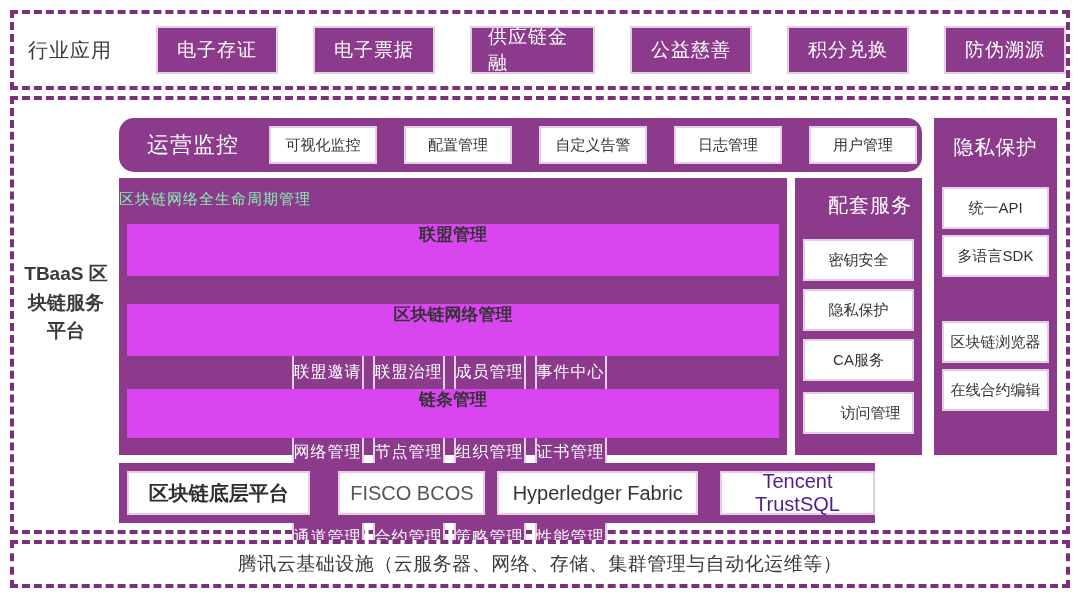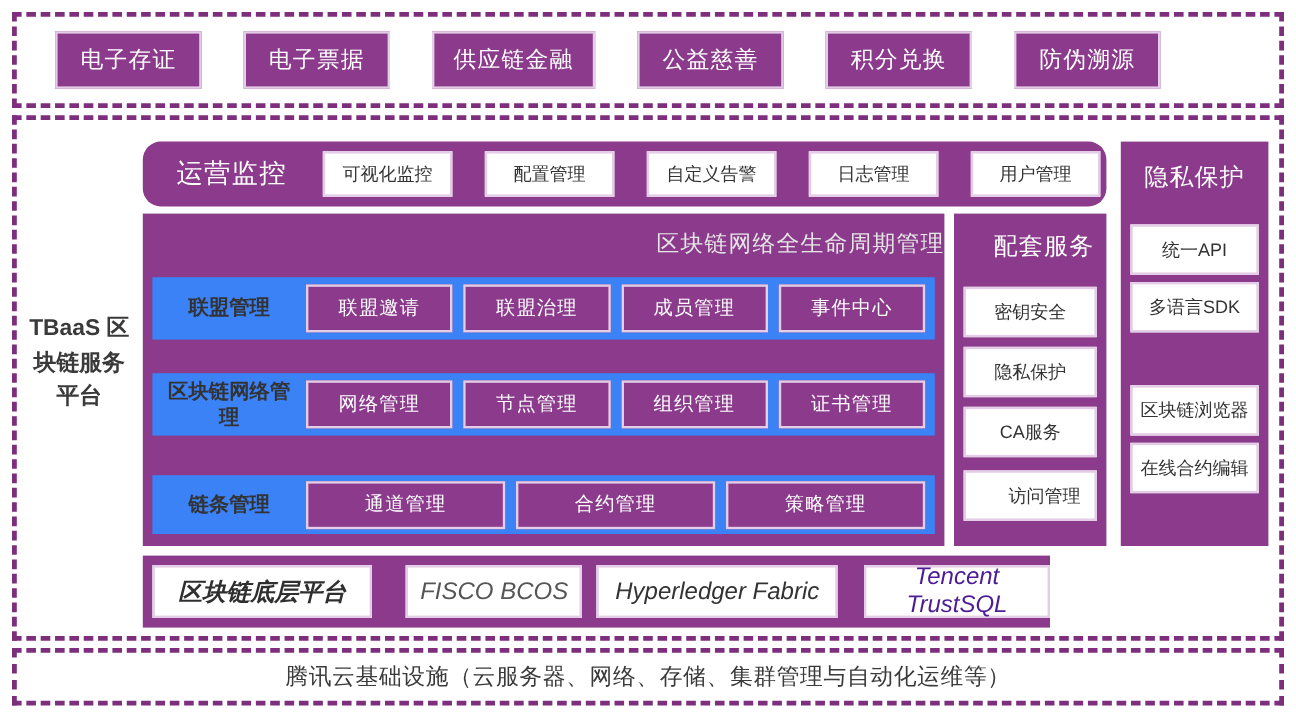--- a/index.html
+++ b/index.html
@@ -40,24 +40,24 @@
   }
   
   .ops-bar { left:105px; top:18px; width:803px; height:54px;
     display:flex; align-items:center;border-radius:15px; }
   .ops-title { font-size:22px; color:#ffffff; margin-left:28px; letter-spacing:1px; flex:0 0 auto; }
   .ops-chips { display:flex; gap:27px; margin-left:30px; }
   .ops-chips .chip { height:38px; min-width:108px; padding:0 1px; }
   
   .lifecycle { left:105px; top:78px; width:668px; height:277px;
     display:flex; flex-direction:column; }
-  .lifecycle-title { font-size:19px; color:#e5e5e5; text-align:right;
+  .lifecycle-title { font-size:15px; color:#86efac; text-align:left;
     margin-top:12px; letter-spacing:1px; }
-  .lc-row { background:#3b82f6; margin:0 8px; height:52px;
-    display:flex; align-items:center; }
+  .lc-row { background:#d946ef; margin:0 8px; height:52px;
+    display:flex; align-items:center;flex-direction:column; }
   .lc-row-1 { margin-top:15px; }
   .lc-row-2 { margin-top:28px; }
   .lc-row-3 { margin-top:33px; height:49px; }
   .lc-label { flex:0 0 128px; font-size:17px; font-weight:700; color:#333333;
     text-align:center; line-height:1.25; padding:0 6px; }
   .lc-btns { display:flex; gap:9px; flex:1; margin-right:8px; }
   .lc-btns .pbtn { height:40px; flex:1; font-size:16px; }
   
   .services { left:781px; top:78px; width:127px; height:277px; }
   .services .panel-header { font-size:20px; margin-top:14px; letter-spacing:1px;padding-left:23px; }
@@ -68,35 +68,36 @@
   
   .dev { left:920px; top:18px; width:123px; height:337px; }
   .dev .panel-header { font-size:20px; margin-top:16px; letter-spacing:1px; }
   .dev .chip { margin:0 8px; height:42px; font-size:15px; }
   .dev-1 { margin-top:26px !important; }
   .dev-2 { margin-top:6px !important; }
   .dev-3 { margin-top:44px !important; }
   .dev-4 { margin-top:6px !important; }
   
   .base-bar { left:105px; top:363px; width:756px; height:60px;
-    display:flex; align-items:center;font-style:italic; }
+    display:flex; align-items:center; }
   .base-bar .chip { height:44px; font-size:20px; }
   .base-label-box { width:232px; margin-left:8px; font-weight:700; color:#2f2f2f; }
   .base-item-1 { width:254px; margin-left:12px; color:#333333; }
   .base-item-2 { width:186px; margin-left:28px; color:#555555; }
   .base-item-3 { width:196px; margin-left:22px; color:#4c1d95; }
   
   .infra-box { left:10px; top:540px; width:1060px; height:48px;
     display:flex; align-items:center; justify-content:center; }
   .infra-text { font-size:19px; color:#3a3a3a; letter-spacing:0.5px; }
 </style>
 </head>
 <body>
 
 <div class="dashed-box industry-box">
+  <div class="industry-label">行业应用</div>
   <div class="industry-btns">
     <div class="pbtn">电子存证</div>
     <div class="pbtn">电子票据</div>
     <div class="pbtn">供应链金融</div>
     <div class="pbtn">公益慈善</div>
     <div class="pbtn">积分兑换</div>
     <div class="pbtn">防伪溯源</div>
   </div>
 </div>
 
@@ -140,20 +141,21 @@
         <div class="pbtn">证书管理</div>
       </div>
     </div>
 
     <div class="lc-row lc-row-3">
       <div class="lc-label">链条管理</div>
       <div class="lc-btns">
         <div class="pbtn">通道管理</div>
         <div class="pbtn">合约管理</div>
         <div class="pbtn">策略管理</div>
+        <div class="pbtn">性能管理</div>
       </div>
     </div>
   </div>
 
   <div class="panel services">
     <div class="panel-header">配套服务</div>
     <div class="chip svc-1">密钥安全</div>
     <div class="chip svc-2">隐私保护</div>
     <div class="chip svc-3">CA服务</div>
     <div class="chip svc-4">访问管理</div>

